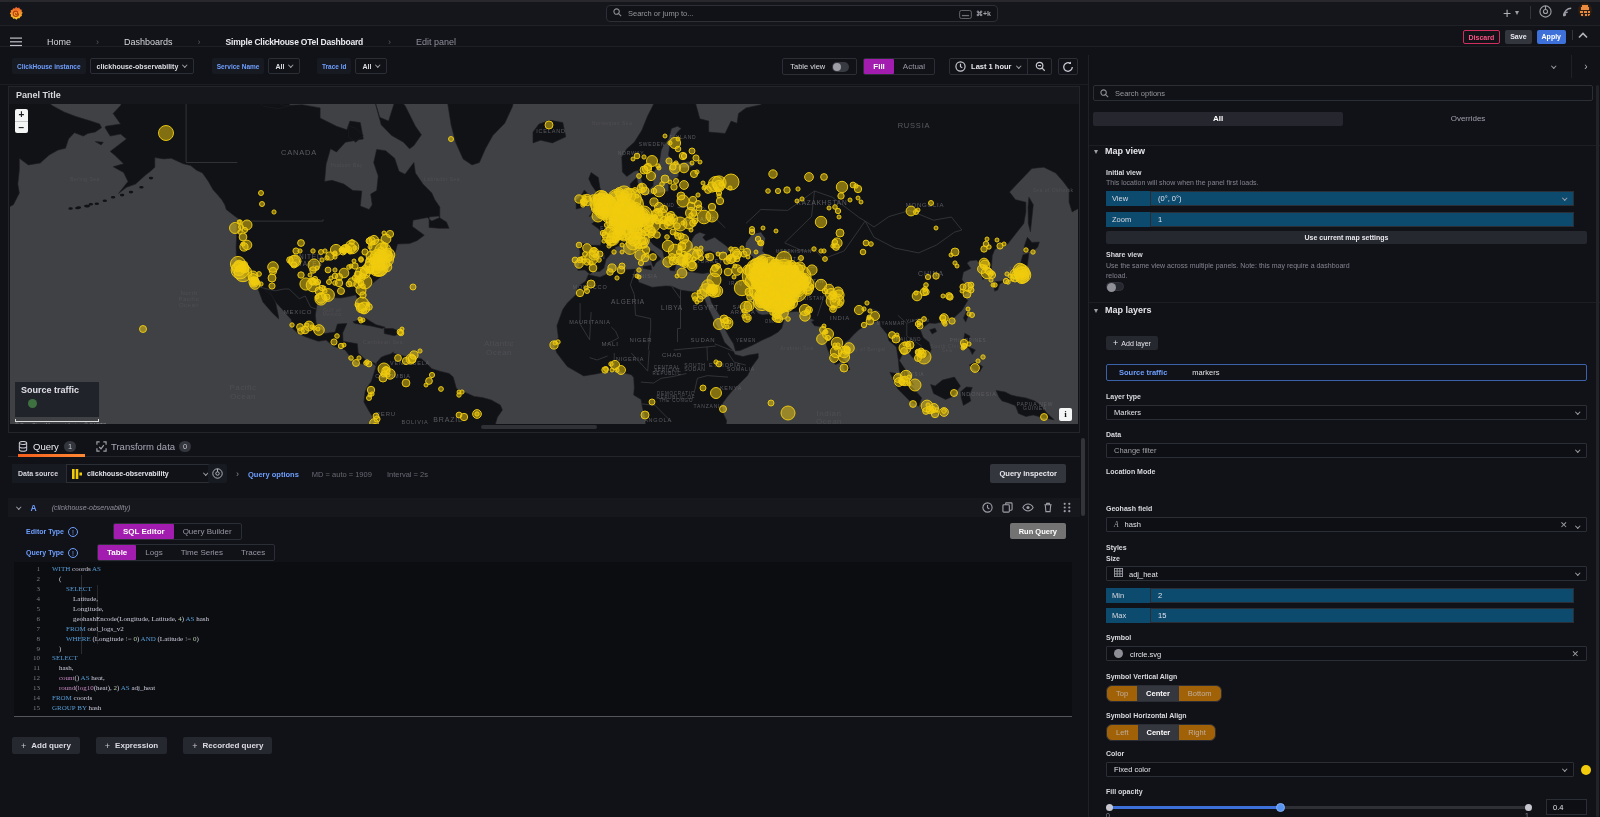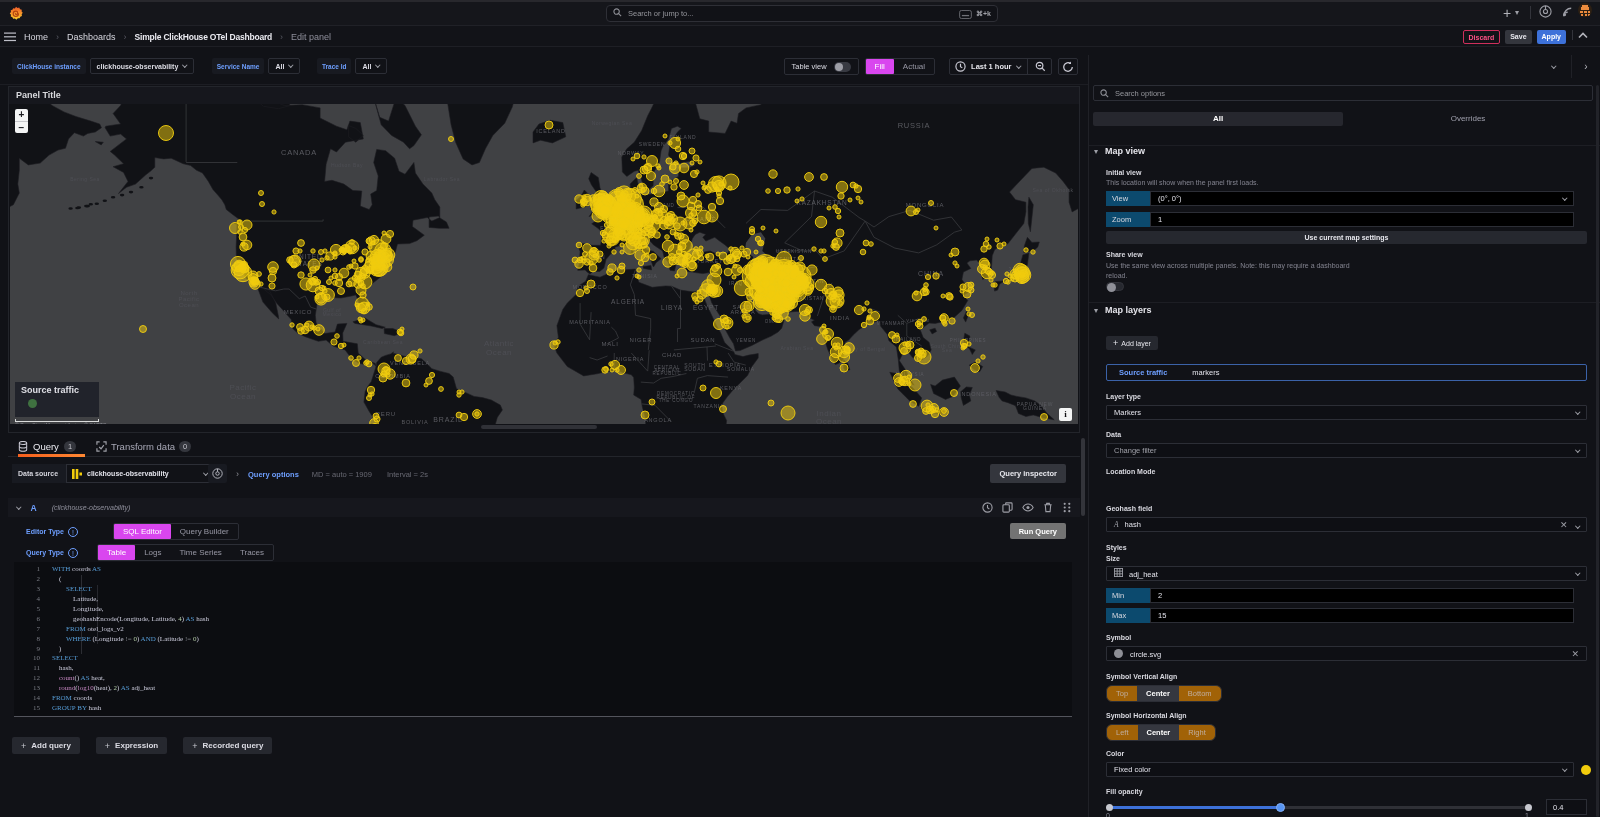--- a/index.html
+++ b/index.html
@@ -11,37 +11,37 @@
 
 #topbar{left:0;top:0;width:1600px;height:26px;background:#15161b;border-bottom:1px solid #202127}
 #topstrip{left:0;top:0;width:1600px;height:2px;background:#28282d}
 #glogo{left:9px;top:6px;width:14px;height:15px}
 #searchbox{left:606px;top:5px;width:392px;height:17px;background:#111217;border:1px solid #2e2f36;border-radius:4px;display:flex;align-items:center;padding:0 6px;color:#95969c;font-size:7.5px}
 #searchbox .mag{margin-right:6px}
 #kbd{position:absolute;right:6px;top:3.5px;color:#86878e;font-size:7px;display:flex;align-items:center;gap:4px}
 .topicon{color:#9d9ea6;font-size:12px}
 
 #crumbrow{left:0;top:26px;width:1600px;height:21px;background:#121318;border-bottom:1px solid #1e1f25}
-#crumbs{position:absolute;left:4px;top:26px;height:21px;display:flex;align-items:center;gap:8px;font-size:9px}
+#crumbs{position:absolute;left:10px;top:26px;height:21px;display:flex;align-items:flex-end;gap:25px;font-size:9px}
 .crumbsep{color:#585962;font-size:9px}
 #editbtns{position:absolute;right:34px;top:29px;display:flex;gap:5px;align-items:center}
 .btn{height:14px;line-height:13px;border-radius:2px;font-size:7px;font-weight:700;padding:0 5px;display:inline-block;margin-top:1px}
 .btn-discard{border:1px solid #cf2f5c;color:#ff5286;background:transparent}
 .btn-save{background:#34363d;color:#e8e8ee}
 .btn-apply{background:#3d71d9;color:#fff}
 
 #toolrow{left:0;top:47px;width:1600px;height:38px;background:#111217;border-bottom:1px solid #1c1d23}
 .lbl{background:#181a21;color:#6e9fff;font-size:6.5px;font-weight:700;height:16px;display:inline-flex;align-items:center;padding:0 5px;border-radius:2px}
 .ddl{background:#111217;border:1px solid #2c2e36;color:#dcdce4;font-size:7px;font-weight:700;height:16px;display:inline-flex;align-items:center;padding:0 6px;border-radius:2px;gap:5px}
 .caret{width:3.5px;height:3.5px;border-right:1px solid #9d9ea6;border-bottom:1px solid #9d9ea6;transform:rotate(45deg);display:inline-block;margin-top:-2px}
 #filters{position:absolute;left:12px;top:58px;display:flex;gap:4px;align-items:center}
 #rtools{position:absolute;right:522px;top:58px;display:flex;gap:6px;align-items:center}
 .group{border:1px solid #2c2e36;border-radius:2px;height:17px;display:inline-flex;align-items:center;background:#111217}
 .seg{height:15px;display:inline-flex;align-items:center;padding:0 9px;font-size:8px;color:rgba(204,204,220,.7);border-radius:1px}
-.seg.on{background:#d946ef;color:#fff;font-weight:400}
+.seg.on{background:#a21caf;color:#fff;font-weight:700}
 
 #panel{left:8px;top:86px;width:1072px;height:347px;background:#111217;border:1px solid #23252b}
 #ptitle{position:absolute;left:0;top:0;width:100%;height:17px;background:#16171d;font-size:9px;font-weight:700;color:#d8d9dd;padding:3px 0 0 7px}
 #mapwrap{position:absolute;left:1px;top:17px;width:1068px;height:320px;overflow:hidden;background:#404144}
 #hscroll{position:absolute;left:1px;bottom:2px;width:1068px;height:5px}
 #hscroll .thumb{position:absolute;left:471px;width:116px;height:4px;background:#303137;border-radius:2px}
 
 #zoomctl{position:absolute;left:5px;top:5px;width:13px;background:#f4f5f5;border-radius:2px}
 #zoomctl div{height:12px;line-height:12px;text-align:center;color:#1b1b1f;font-weight:700;font-size:10px}
 #zoomctl div+div{border-top:1px solid #c7c8cc}
@@ -88,21 +88,21 @@
 #stabs{position:absolute;left:4px;top:57px;width:500px;height:14px;display:flex}
 #stabs .st{flex:1;text-align:center;font-size:8px;height:14px;line-height:14px;border-radius:2px}
 #stabs .on{background:#26272e;color:#fff;font-weight:700}
 #stabs .off{color:rgba(204,204,220,.75)}
 .sdiv{position:absolute;left:0;width:512px;border-top:1px solid #1d1e24}
 .shead{position:absolute;left:5px;display:flex;gap:7px;align-items:center;font-size:9px;font-weight:700;color:#e4e4ea}
 .shead .ch{color:#9d9ea6;font-size:8px;font-weight:400}
 .slabel{position:absolute;left:17px;font-size:7px;font-weight:700;color:#d9d9e0}
 .sdesc{position:absolute;left:17px;font-size:7px;color:rgba(204,204,220,.6)}
 .srow-lbl{position:absolute;left:17px;width:44px;height:15px;background:#0c4a6e;font-size:7.5px;color:#d9d9e0;display:flex;align-items:center;padding-left:6px}
-.srow-val{position:absolute;left:61px;width:424px;height:15px;background:#000000;border:1px solid #2c2e36;font-size:7.5px;color:#e2e2ea;display:flex;align-items:center;padding:0 7px;justify-content:space-between}
+.srow-val{position:absolute;left:61px;width:424px;height:15px;background:#0c4a6e;border:1px solid #2c2e36;font-size:7.5px;color:#e2e2ea;display:flex;align-items:center;padding:0 7px;justify-content:space-between}
 .sinput{position:absolute;left:17px;width:481px;height:15px;background:#0e0f14;border:1px solid #2c2e36;border-radius:1px;font-size:7.5px;color:#e2e2ea;display:flex;align-items:center;padding:0 7px;justify-content:space-between}
 .sbtn{position:absolute;background:#26282f;border-radius:2px;color:#e6e6ec;font-size:7px;font-weight:700;display:flex;align-items:center;justify-content:center}
 .toggle{position:absolute;width:18px;height:9px;background:#26282f;border:1px solid #33343b;border-radius:5px}
 .toggle .knob{position:absolute;left:0px;top:-0.5px;width:9px;height:9px;border-radius:50%;background:#8f9098}
 .sgroup{position:absolute;border:1px solid #2c2e36;border-radius:6px;height:17px;display:flex;align-items:center;background:#a16207}
 .sseg{height:15px;display:flex;align-items:center;padding:0 9px;font-size:7.5px;color:rgba(204,204,220,.7)}
 .sseg.on{background:#35373f;color:#fff;font-weight:700}
 #sscroll{left:1596px;top:85px;width:3px;height:732px;background:#222329;border-radius:2px}
 </style></head>
 <body>

